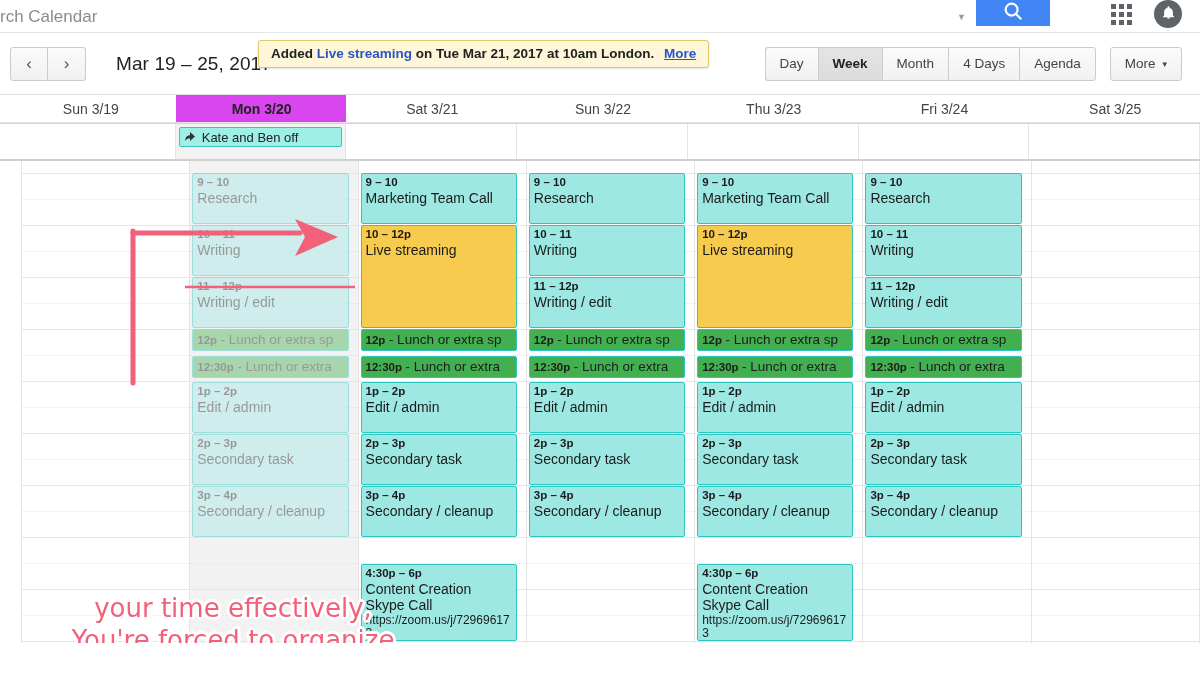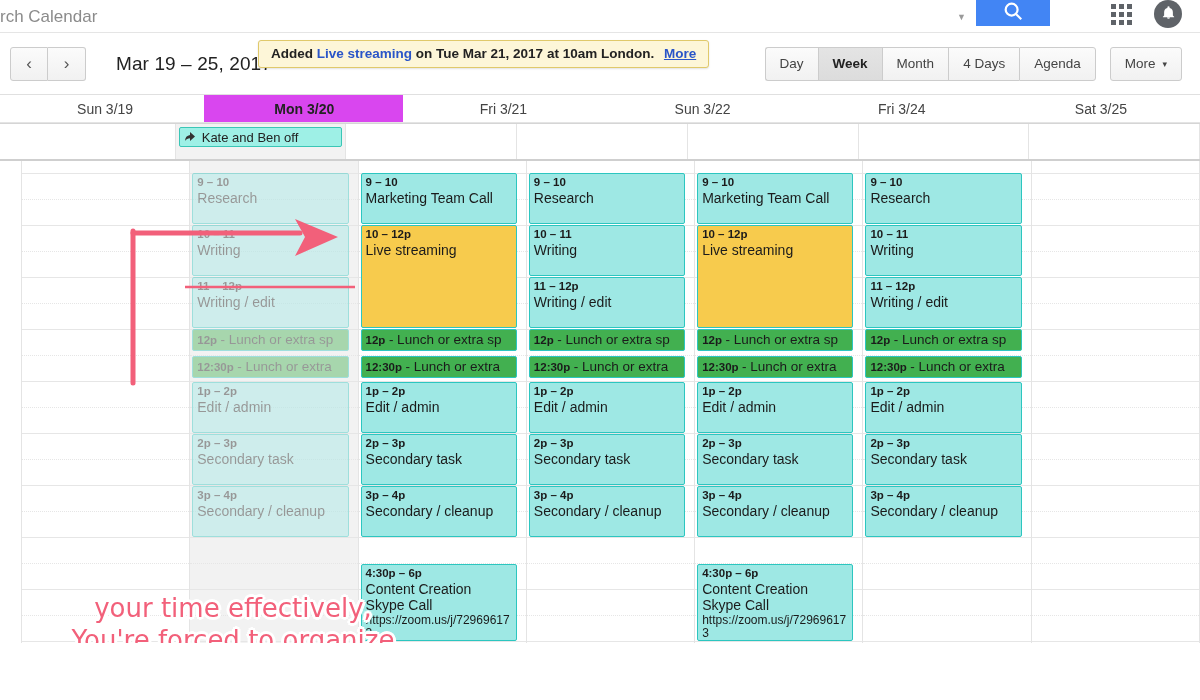--- a/index.html
+++ b/index.html
@@ -213,22 +213,23 @@
   </div>
   <button class="btn more-btn">
     <span>More</span>
     <span class="caret">▾</span>
   </button>
 </div>
 
 <div class="dayhead">
   <div class="cell">Sun 3/19</div>
   <div class="cell today">Mon 3/20</div>
-  <div class="cell">Fri 3/21</div>
+  <div class="cell">Sat 3/21</div>
   <div class="cell">Sun 3/22</div>
+  <div class="cell">Thu 3/23</div>
   <div class="cell">Fri 3/24</div>
   <div class="cell">Sat 3/25</div>
 </div>
 
 <div class="allday">
   <div class="cell"></div>
   <div class="cell today">
     <div class="chip">
       <span>
         <svg width="13" height="11" viewBox="0 0 13 11" fill="#333">

